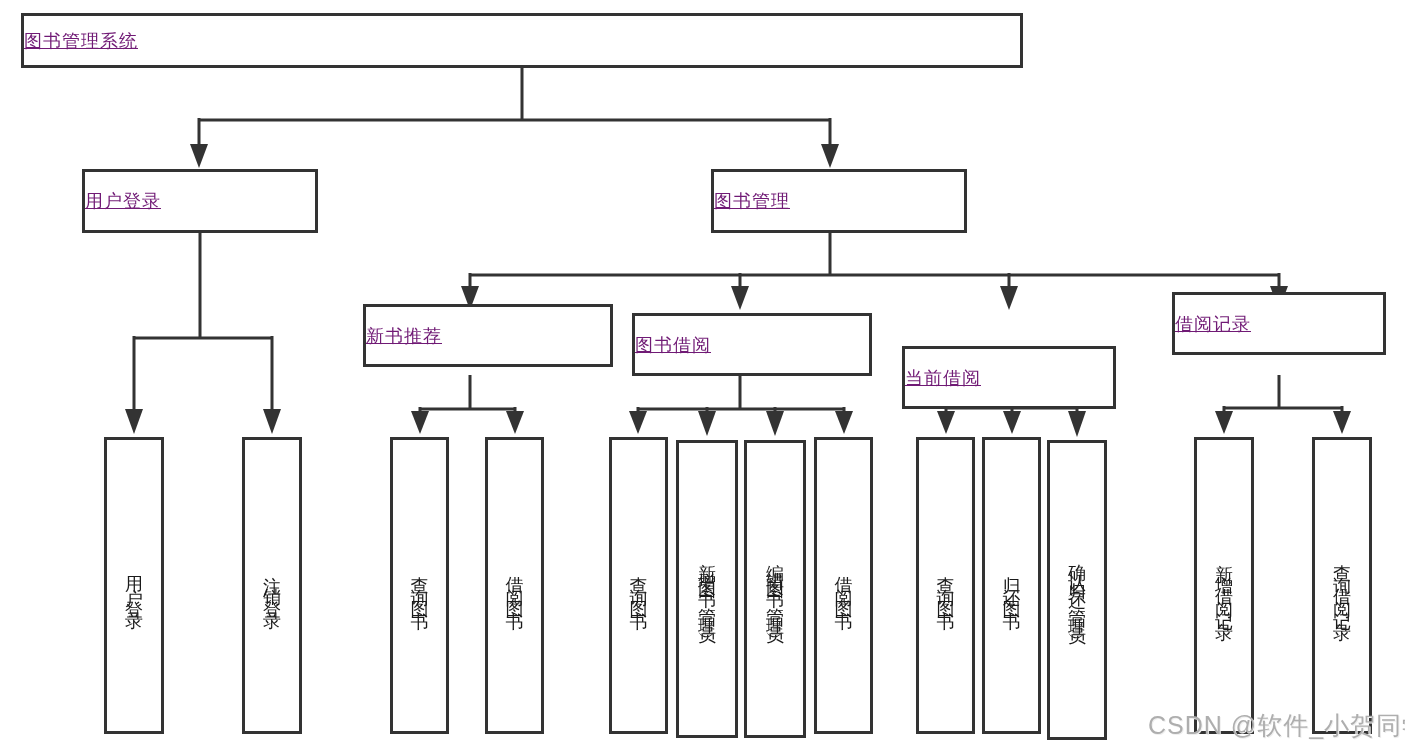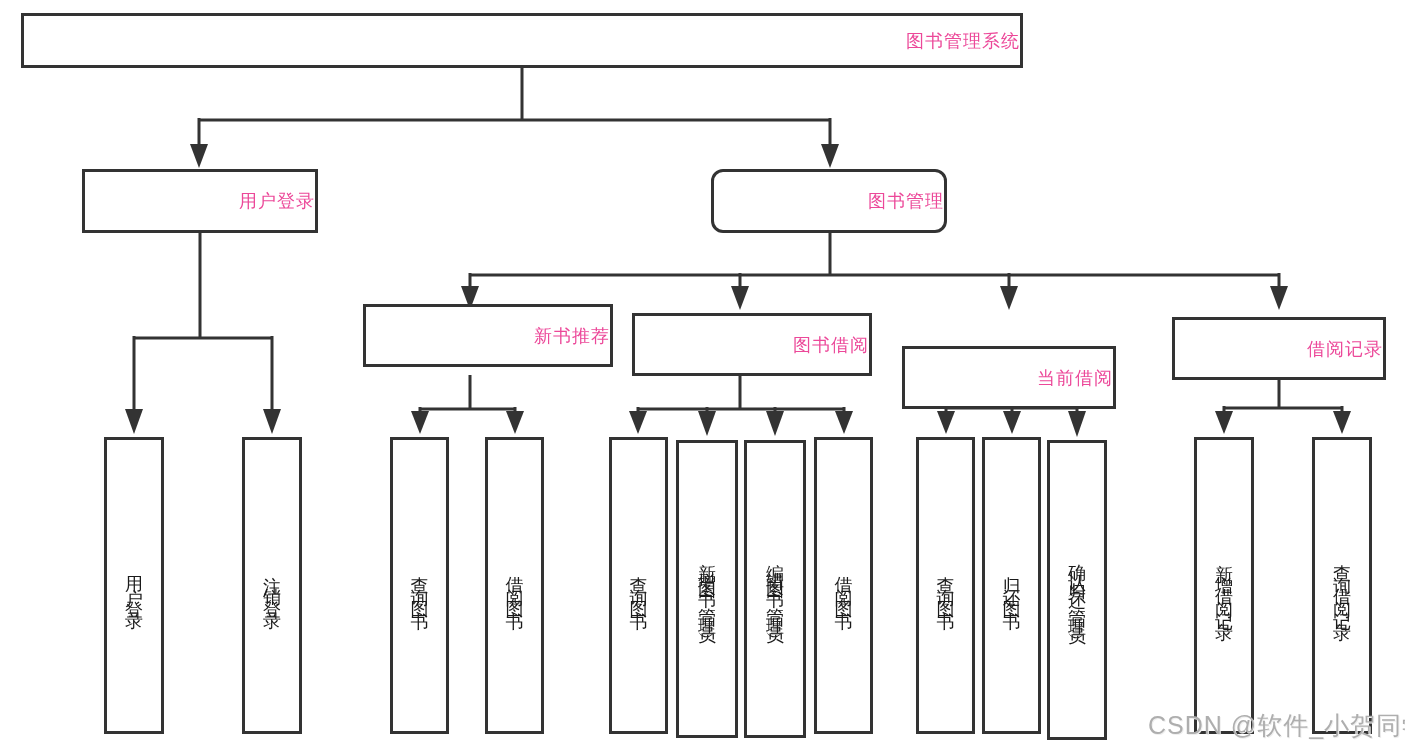--- a/index.html
+++ b/index.html
@@ -17,25 +17,26 @@
     width: 1405px; height: 747px;
     pointer-events: none;
   }
   .hbox {
     position: absolute;
     box-sizing: border-box;
     background: #ffffff;
     border: 3px solid #333333;
     display: flex;
     align-items: center;
-    justify-content: flex-end;
+    justify-content: flex-start;
     font-size: 18px;
-    color: #ec4899;
+    color: #701a75;
     letter-spacing: 1px;
     z-index: 2;
+    text-decoration: underline;
   }
   .vbox {
     position: absolute;
     box-sizing: border-box;
     background: #ffffff;
     border: 3px solid #333333;
     display: flex;
     align-items: center;
     justify-content: center;
     z-index: 2;
@@ -109,34 +110,34 @@
     </g>
   </svg>
 
   <div class="hbox" style="left:21px; top:13px; width:1002px; height:55px;">
     <span>图书管理系统</span>
   </div>
 
   <div class="hbox" style="left:82px; top:169px; width:236px; height:64px;">
     <span>用户登录</span>
   </div>
-  <div class="hbox" style="left:711px; top:169px; width:236px; height:64px;border-radius:12px;">
+  <div class="hbox" style="left:711px; top:169px; width:256px; height:64px;">
     <span>图书管理</span>
   </div>
 
   <div class="hbox" style="left:363px; top:304px; width:250px; height:63px;">
     <span>新书推荐</span>
   </div>
   <div class="hbox" style="left:632px; top:313px; width:240px; height:63px;">
     <span>图书借阅</span>
   </div>
   <div class="hbox" style="left:902px; top:312px; width:214px; height:63px;margin-top:34px;">
     <span>当前借阅</span>
   </div>
-  <div class="hbox" style="left:1172px; top:317px; width:214px; height:63px;">
+  <div class="hbox" style="left:1172px; top:292px; width:214px; height:63px;">
     <span>借阅记录</span>
   </div>
 
   <div class="vbox" style="left:104px; top:437px; width:60px; height:297px;">
     <span class="vtext">用户登录</span>
   </div>
   <div class="vbox" style="left:242px; top:437px; width:60px; height:297px;">
     <span class="vtext">注销登录</span>
   </div>
 

